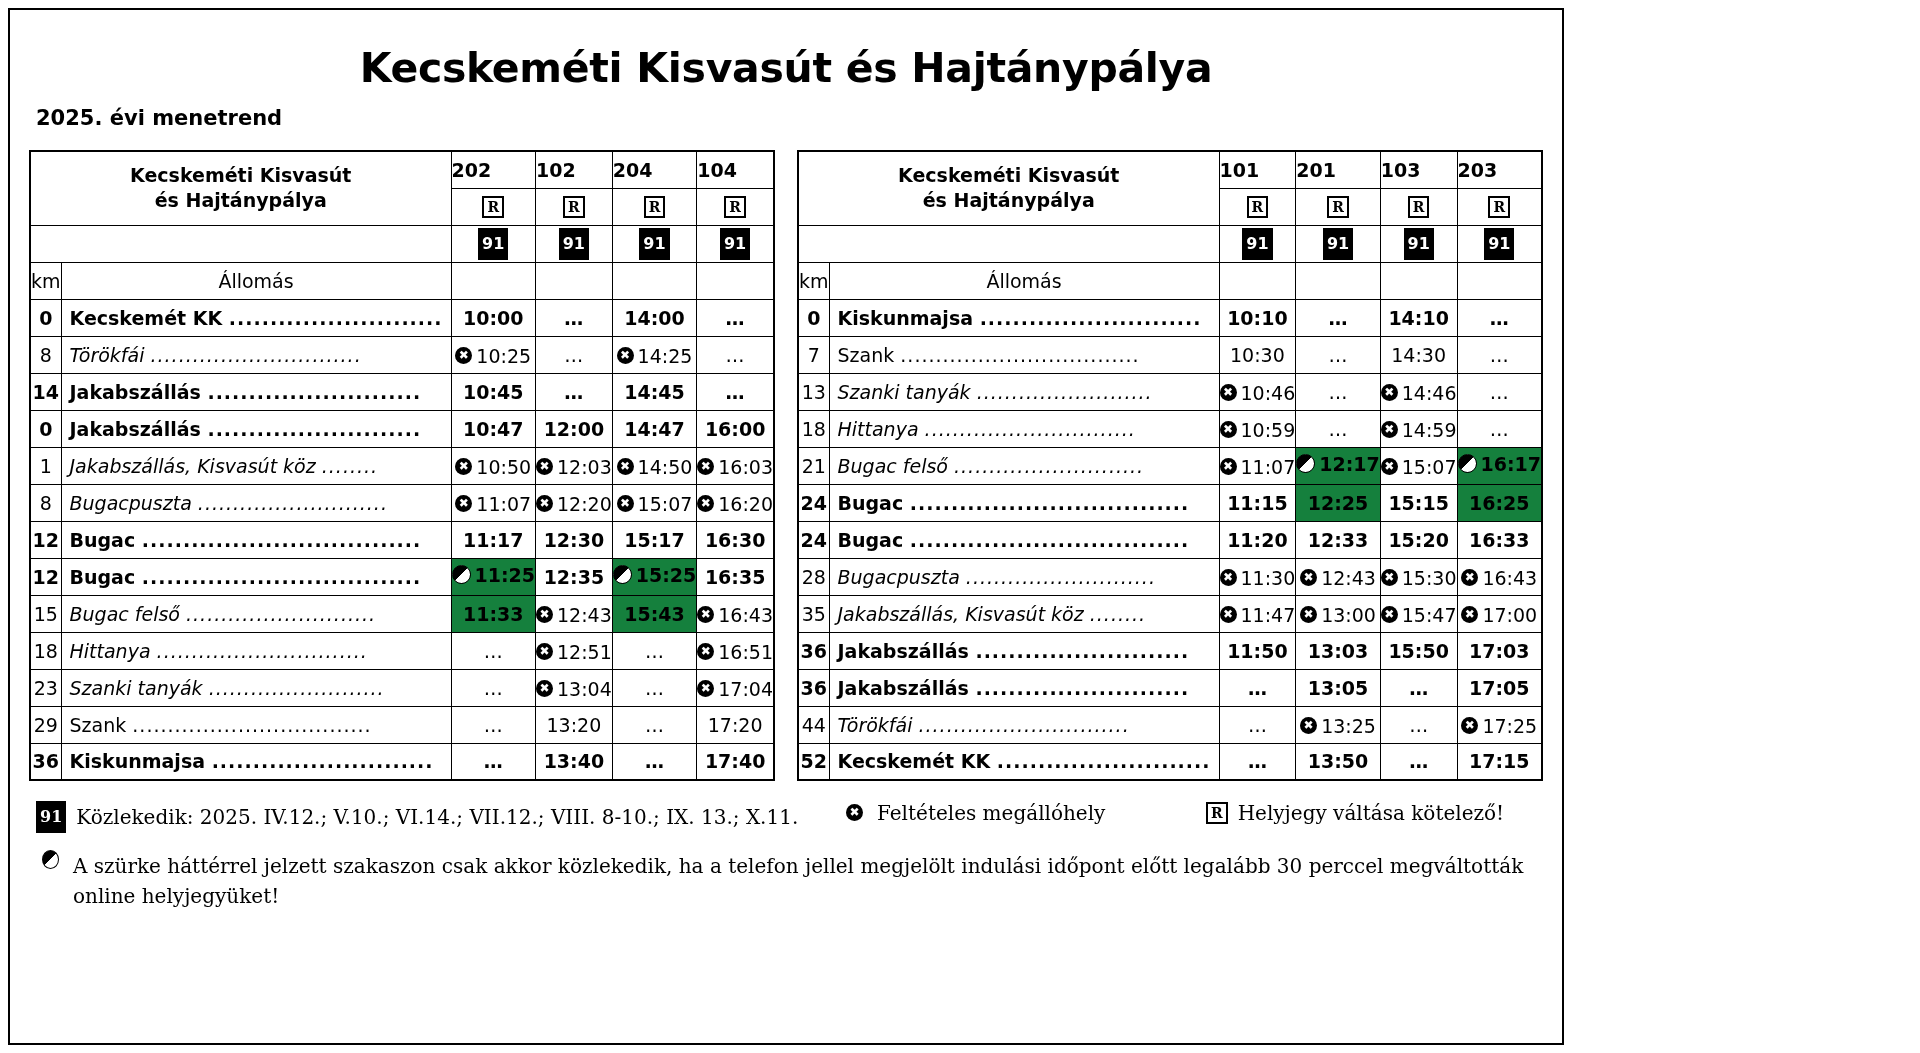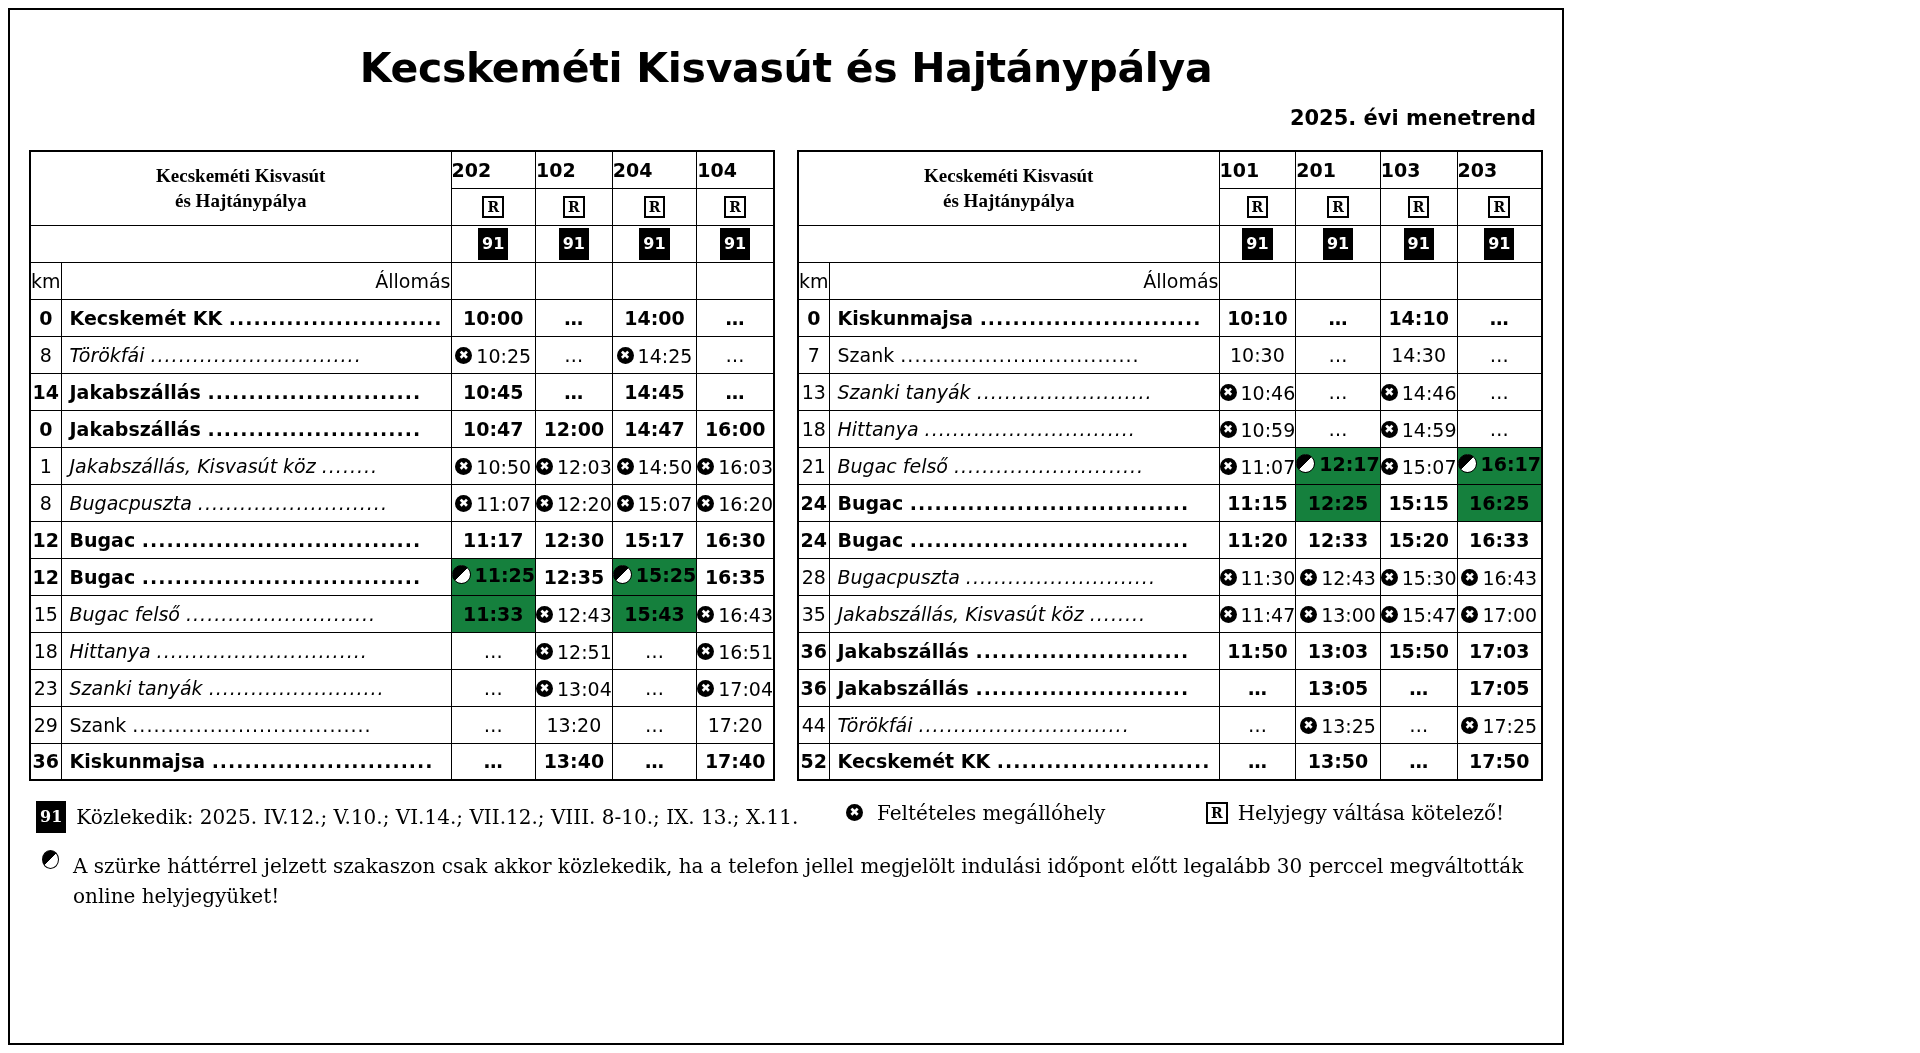--- a/index.html
+++ b/index.html
@@ -30,21 +30,21 @@
   }
   .title {
     text-align: center;
     font-size: 41px;
     font-weight: bold;
     letter-spacing: -0.3px;
     margin: 12px 0 0 0;
     font-family: "DejaVu Sans", sans-serif;
   }
   .subtitle {
-    text-align: right;
+    text-align: left;
     font-size: 21px;
     font-weight: bold;
     margin: 14px 0 20px 0;
   }
   .tables {
     display: flex;
     gap: 22px;
     justify-content: center;
     align-items: flex-start;
   }
@@ -60,37 +60,36 @@
     vertical-align: middle;
     height: 37px;
     box-sizing: border-box;
   }
   .hdr-name {
     font-weight: bold;
     font-size: 20px;
     text-align: center;
     line-height: 1.35;
     padding: 0 8px !important;
-    font-family: Liberation Serif, serif;
   }
   .traincol {
     width: 138px;
     font-weight: bold;
     font-size: 22px;
   }
   .icon-row td {
     height: 34px;
   }
   .km-col { width: 56px; text-align: center; font-size: 19px; }
   .st-col { width: 420px; }
   .km-head, .st-head {
     text-align: center;
     font-size: 19px;
   }
-  .st-head { font-weight: normal; text-align: right; }
+  .st-head { font-weight: normal; }
   .cell-time {
     text-align: center;
     font-size: 20px;
   }
   .bold { font-weight: bold; }
   .ital { font-style: italic; }
   .station {
     padding: 0 8px 0 8px !important;
     font-size: 20px;
     white-space: nowrap;
@@ -449,21 +448,21 @@
               <td class="cell-time"><span class="timewrap"><span class="gl gl-x">✖</span>13:25</span></td>
               <td class="cell-time"><span class="timewrap">…</span></td>
               <td class="cell-time"><span class="timewrap"><span class="gl gl-x">✖</span>17:25</span></td>
             </tr>
             <tr>
               <td class="km-col bold">52</td>
               <td class="station bold"><span class="nm">Kecskemét KK</span> <span class="dots">..........................</span></td>
               <td class="cell-time bold"><span class="timewrap">…</span></td>
               <td class="cell-time bold"><span class="timewrap">13:50</span></td>
               <td class="cell-time bold"><span class="timewrap">…</span></td>
-              <td class="cell-time bold"><span class="timewrap">17:50</span></td>
+              <td class="cell-time bold"><span class="timewrap">17:15</span></td>
             </tr>
           </tbody>
         </table>
     </div>
 
     <div class="legend">
       <div class="legend-row1">
         <div class="lg-item lg-a">
           <span class="gl gl-91">91</span>
           <span class="txt">Közlekedik: 2025. IV.12.; V.10.; VI.14.; VII.12.; VIII. 8-10.; IX. 13.; X.11.</span>

